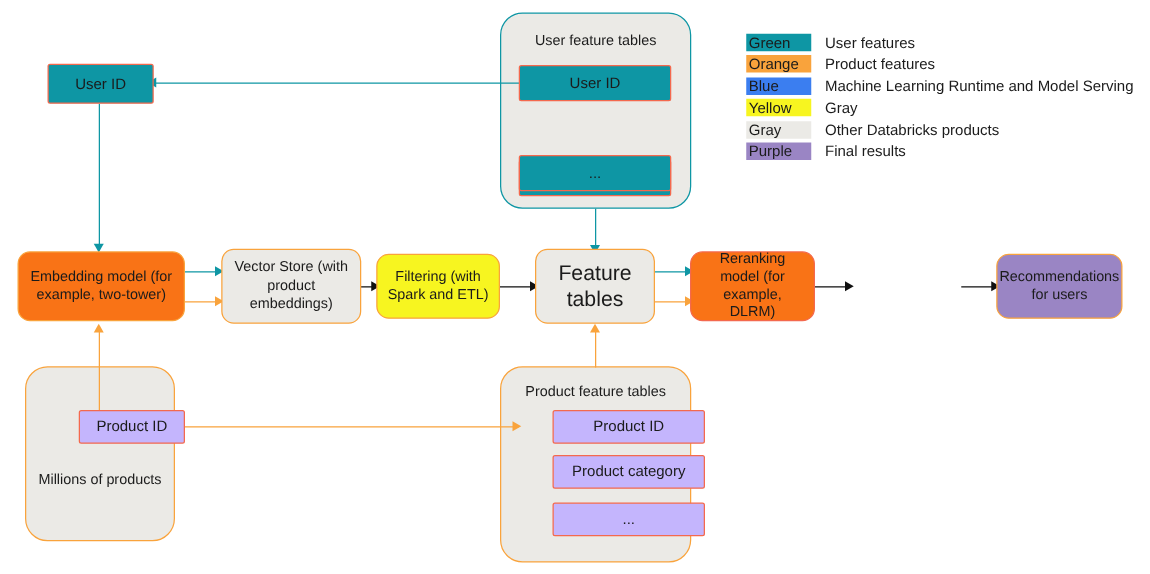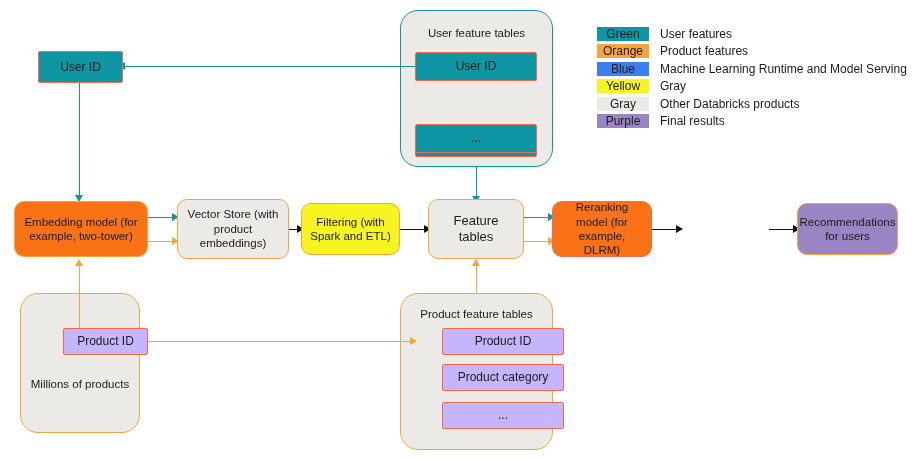--- a/index.html
+++ b/index.html
@@ -72,21 +72,21 @@
   .arw-u{border-left:4px solid transparent;border-right:4px solid transparent;border-bottom:7px solid #111;}
   .a-teal.arw-r{border-left-color:#0e96a4;}
   .a-teal.arw-l{border-right-color:#0e96a4;}
   .a-teal.arw-d{border-top-color:#0e96a4;}
   .a-orange.arw-r{border-left-color:#f9a33c;}
   .a-orange.arw-l{border-right-color:#f9a33c;}
   .a-orange.arw-u{border-bottom-color:#f9a33c;}
 
   
   #legend{position:absolute;left:597px;top:25px;z-index:6;}
-  .legend-row{display:flex;align-items:center;height:17.5px;text-align:center;}
+  .legend-row{display:flex;align-items:center;height:17.5px;}
   .legend-key{
     font-size:12px;
     padding:0px 2px;
     width:52px;
     box-sizing:border-box;
     white-space:nowrap;
     color:#1b1b1b;
   }
   .legend-desc{
     font-size:12px;
@@ -169,21 +169,21 @@
   </div>
 
   <div class="node round fill-gray bd-orange" style="left:177px;top:199px;width:112px;height:60px;font-size:11.5px;">
     <span>Vector Store (with product embeddings)</span>
   </div>
 
   <div class="node round fill-yellow bd-orange" style="left:301px;top:203px;width:99px;height:52px;font-size:11.5px;">
     <span>Filtering (with Spark and ETL)</span>
   </div>
 
-  <div class="node round fill-gray bd-orange" style="left:428px;top:199px;width:96px;height:60px;font-size:13px;text-align:center;">
+  <div class="node round fill-gray bd-orange" style="left:428px;top:199px;width:96px;height:60px;font-size:17px;text-align:center;">
     <span>Feature tables</span>
   </div>
 
   <div class="node round fill-blue bd-red" style="left:552px;top:201px;width:100px;height:56px;font-size:11.5px;">
     <span>Reranking model (for example, DLRM)</span>
   </div>
 
 
   <div class="node round fill-purple bd-orange" style="left:797px;top:203px;width:101px;height:52px;font-size:11.5px;">
     <span>Recommendations for users</span>

